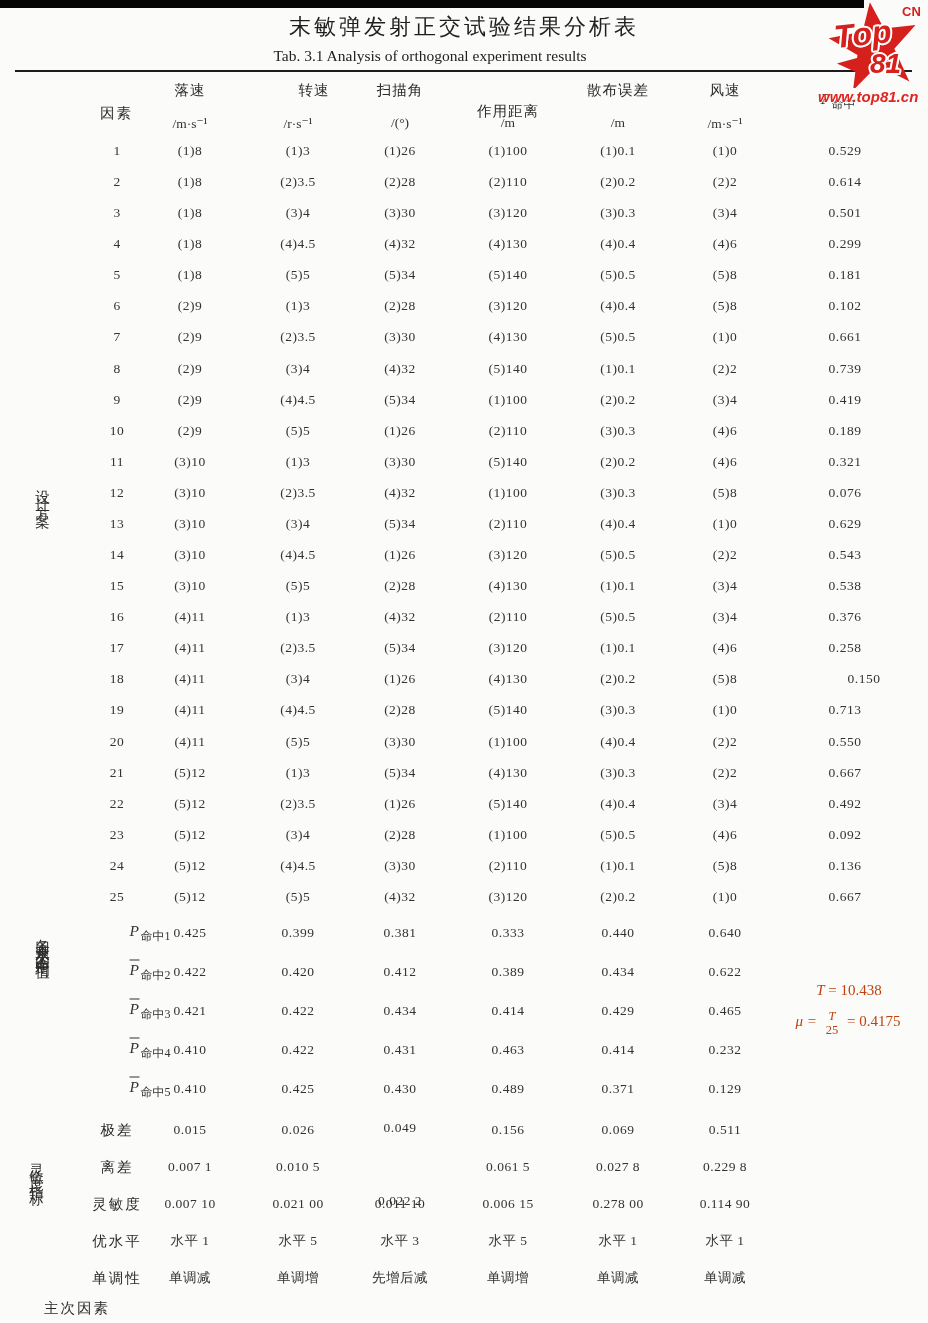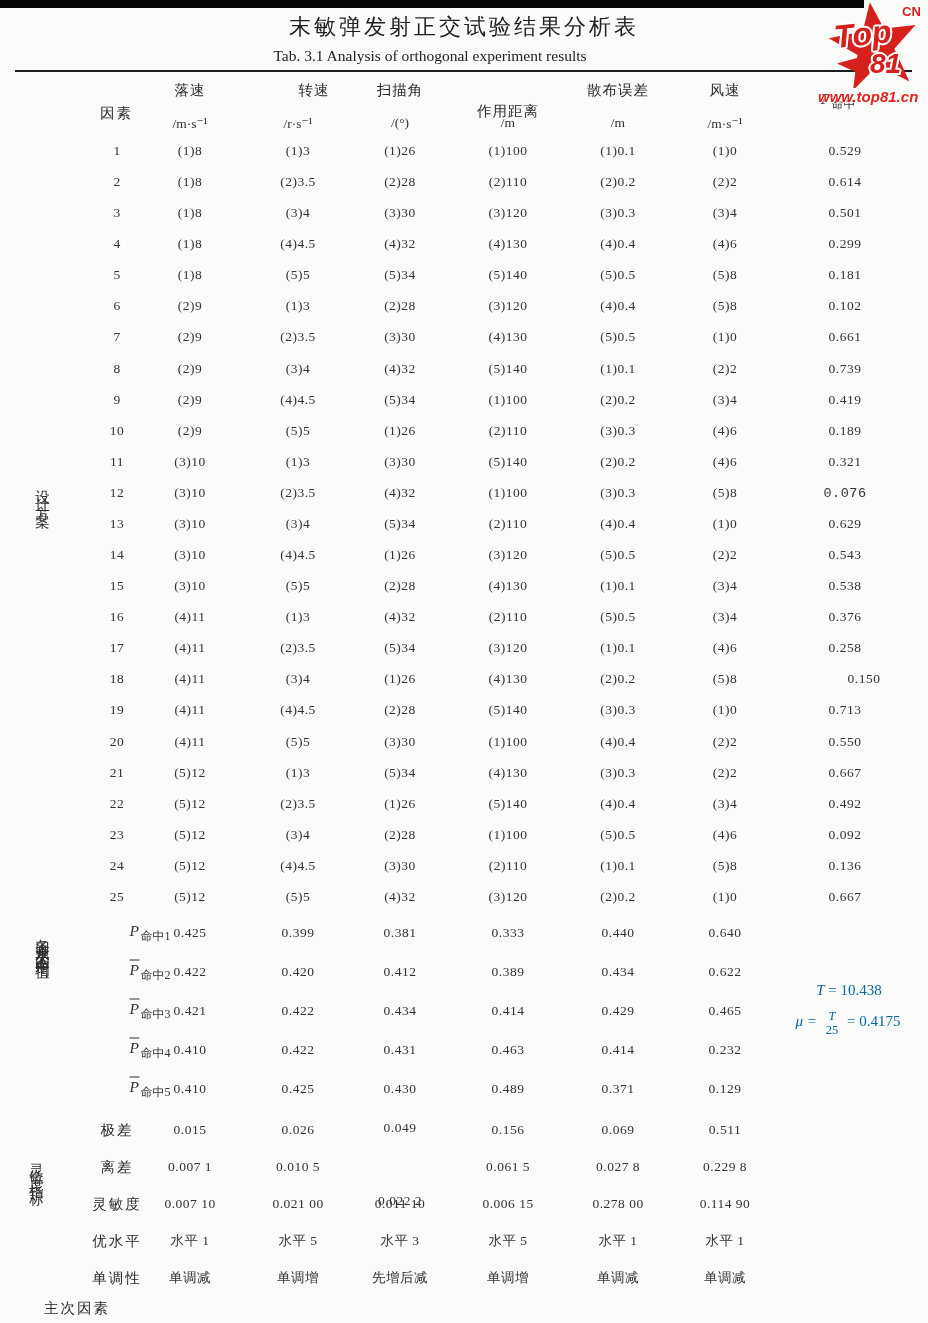--- a/index.html
+++ b/index.html
@@ -22,21 +22,21 @@
   #metrics-vlabel{left:36px;top:1152px;letter-spacing:7px;}
   .pvar{font-style:italic;font-size:15.5px;font-family:"Liberation Serif",serif;}
   .pbar{text-decoration:overline;}
   .psub{font-size:12px;vertical-align:-4px;letter-spacing:0;margin-left:1px;}
   #p-col-header{top:101px;left:838px;}
   #corner-label{top:104px;left:100px;}
   #footer-label{position:absolute;left:44px;top:1299px;font-size:14.5px;letter-spacing:2px;
                 color:#2b2b2b;white-space:nowrap;}
   #footer-value{top:1307px;left:528px;font-size:14.5px;letter-spacing:1px;}
   .annot{position:absolute;transform:translate(-50%,-50%);white-space:nowrap;
-         font-size:15px;color:#0369a1;}
+         font-size:15px;color:#c2410c;}
   .ivar{font-style:italic;}
   .frac{display:inline-flex;flex-direction:column;align-items:center;vertical-align:middle;
         font-size:12.5px;line-height:1.15;margin:0 5px;}
   
   #logo{position:absolute;left:820px;top:0;width:108px;height:110px;z-index:5;}
   #logo svg{position:absolute;left:6px;top:2px;}
   .logo-text{position:absolute;font-family:"Liberation Sans",sans-serif;font-weight:bold;
              color:#d6201c;
              text-shadow:-1.5px -1.5px 0 #fff,1.5px -1.5px 0 #fff,-1.5px 1.5px 0 #fff,
                          1.5px 1.5px 0 #fff,0 2px 0 #fff,0 -2px 0 #fff,2px 0 0 #fff,-2px 0 0 #fff;}
@@ -168,21 +168,21 @@
       <div class="cell" style="left: 618px; top: 461.8px;">(2)0.2</div>
       <div class="cell" style="left: 725px; top: 461.8px;">(4)6</div>
       <div class="cell" style="left: 845px; top: 461.8px;">0.321</div>
       <div class="cell" style="left: 117px; top: 492.88px;">12</div>
       <div class="cell" style="left: 190px; top: 492.88px;">(3)10</div>
       <div class="cell" style="left: 298px; top: 492.88px;">(2)3.5</div>
       <div class="cell" style="left: 400px; top: 492.88px;">(4)32</div>
       <div class="cell" style="left: 508px; top: 492.88px;">(1)100</div>
       <div class="cell" style="left: 618px; top: 492.88px;">(3)0.3</div>
       <div class="cell" style="left: 725px; top: 492.88px;">(5)8</div>
-      <div class="cell" style="left: 845px; top: 492.88px; font-family: Liberation Mono, monospace;">0.076</div>
+      <div class="cell" style="left: 845px; top: 492.88px;">0.076</div>
       <div class="cell" style="left: 117px; top: 523.96px;">13</div>
       <div class="cell" style="left: 190px; top: 523.96px;">(3)10</div>
       <div class="cell" style="left: 298px; top: 523.96px;">(3)4</div>
       <div class="cell" style="left: 400px; top: 523.96px;">(5)34</div>
       <div class="cell" style="left: 508px; top: 523.96px;">(2)110</div>
       <div class="cell" style="left: 618px; top: 523.96px;">(4)0.4</div>
       <div class="cell" style="left: 725px; top: 523.96px;">(1)0</div>
       <div class="cell" style="left: 845px; top: 523.96px;">0.629</div>
       <div class="cell" style="left: 117px; top: 555.04px;">14</div>
       <div class="cell" style="left: 190px; top: 555.04px;">(3)10</div>

